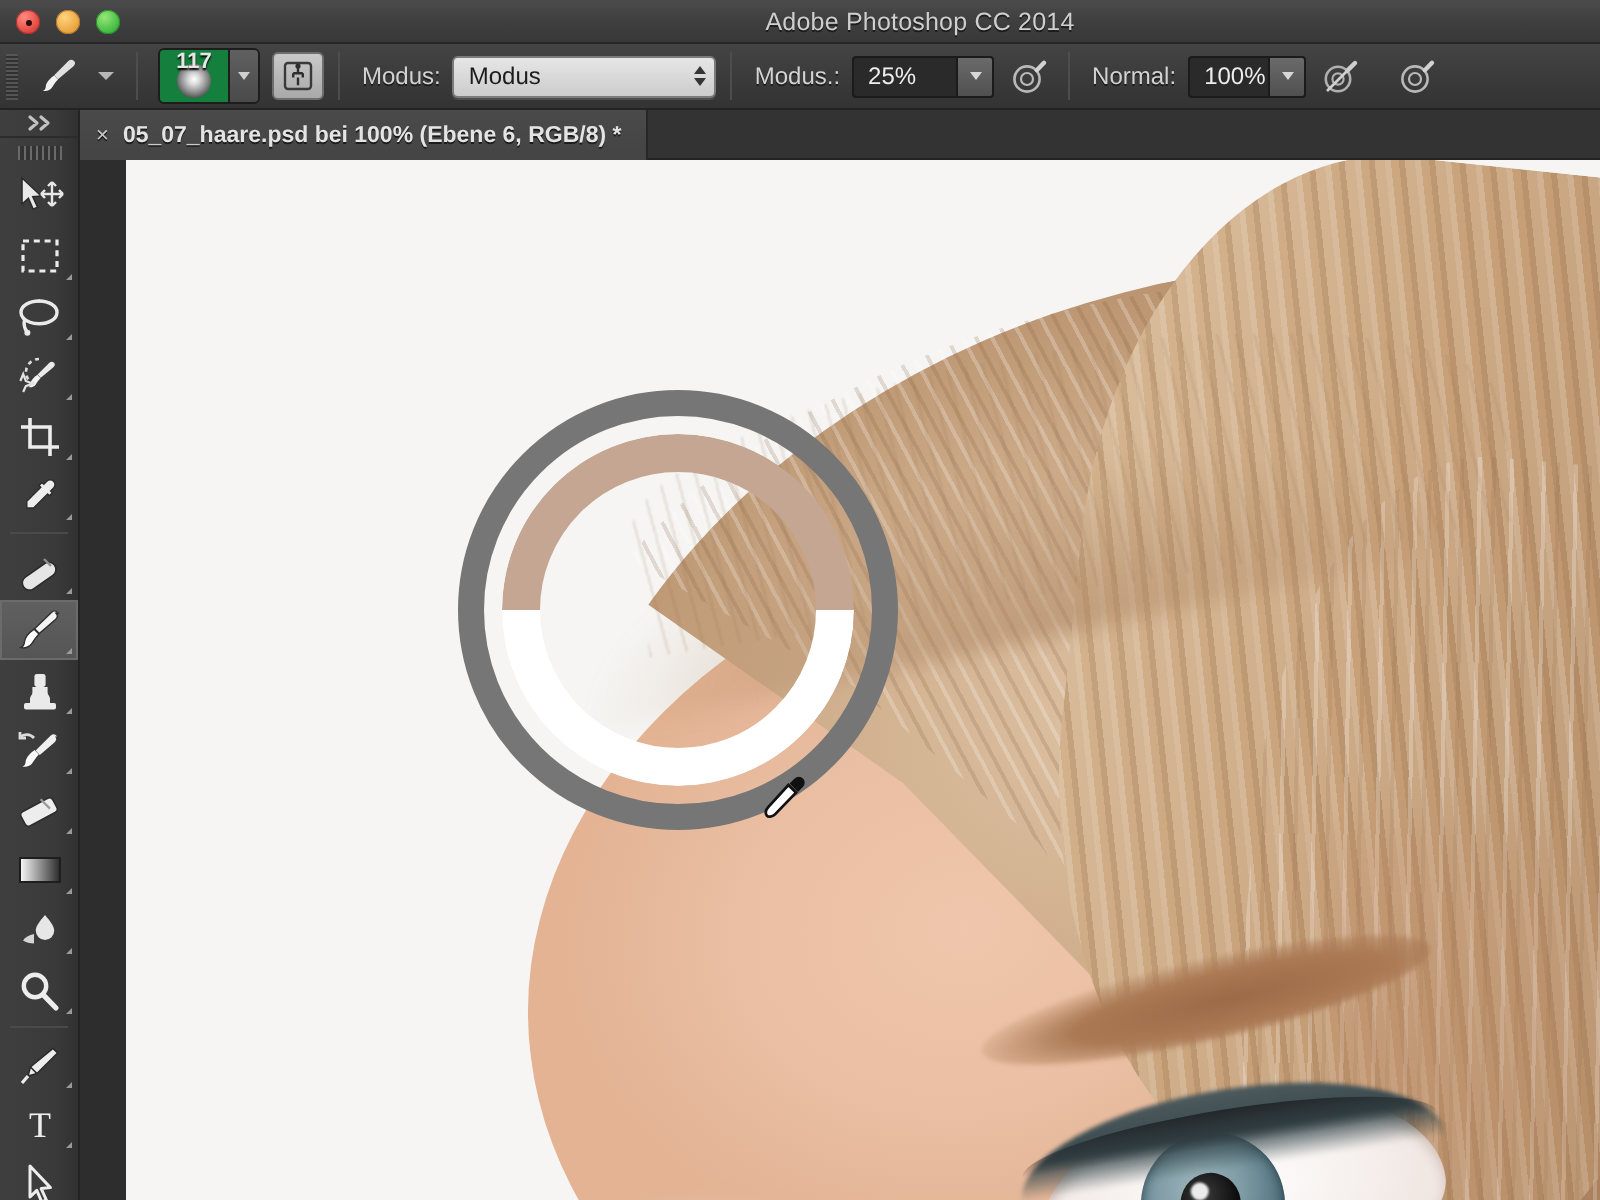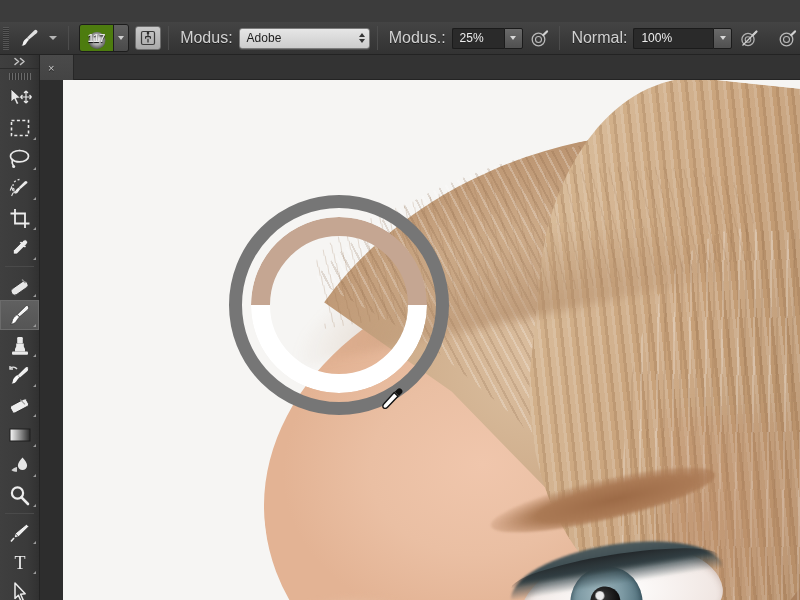--- a/index.html
+++ b/index.html
@@ -50,22 +50,22 @@
     border-top:4px solid #b6b6b6; margin-left:5px; margin-right:4px;
   }
   .vsep{ width:1px; height:24px; background:#2c2c2c; border-right:1px solid #4d4d4d; margin:0 7px; }
 
   .brush-preset{
     display:flex; align-items:stretch; height:28px; margin-left:3px;
     background:#2b2b2b; border:1px solid #1d1d1d; border-radius:3px; overflow:hidden;
     box-shadow:inset 0 1px 0 rgba(255,255,255,.05);
   }
   .bp-thumb{
-    width:34px; position:relative; background:#4d7c0f;
-    display:flex; align-items:center; justify-content:center;
+    width:34px; position:relative; background:#15803d;
+    display:flex; align-items:flex-start; justify-content:center;
   }
   .bp-dot{
     position:absolute; left:50%; top:7px; transform:translateX(-50%);
     width:17px; height:17px; border-radius:50%;
     background:radial-gradient(circle at 50% 45%,#ffffff 0%,#d8d8d8 22%,#8f8f8f 52%,#4a4a4a 78%,#3a3a3a 100%);
   }
   .bp-size{ position:relative; z-index:2; font-size:11px; color:#e6e6e6; line-height:12px;
             padding-bottom:1px; text-shadow:0 1px 1px #000; font-weight:bold;}
   .bp-arrow{
     width:15px; background:linear-gradient(to bottom,#606060,#4a4a4a);
@@ -76,21 +76,21 @@
   .icon-btn{
     width:26px; height:24px; display:flex; align-items:center; justify-content:center;
     margin-left:4px; border-radius:2px;
   }
   .panel-btn{
     width:26px; height:24px; display:flex; align-items:center; justify-content:center;
     margin-left:6px; border-radius:3px;
     background:linear-gradient(to bottom,#c9c9c9,#a9a9a9); border:1px solid #6e6e6e;
   }
 
-  .opt-label{ color:#d2d2d2; font-size:16px; margin-left:4px; margin-right:6px;
+  .opt-label{ color:#d2d2d2; font-size:12px; margin-left:4px; margin-right:6px;
               text-shadow:0 1px 0 rgba(0,0,0,.5); white-space:nowrap;}
 
   .select-box{
     height:21px; min-width:130px; border-radius:3px;
     background:linear-gradient(to bottom,#e6e6e6,#cccccc);
     border:1px solid #7b7b7b;
     display:flex; align-items:center; justify-content:space-between;
     padding:0 4px 0 7px; color:#1c1c1c; font-size:12px;
     box-shadow:0 1px 0 rgba(255,255,255,.12);
   }
@@ -297,20 +297,28 @@
 
   .cursor-dropper{ position:absolute; left:318px; top:306px; width:26px; height:30px; }
 
   svg{ display:block; }
 </style>
 </head>
 <body>
 
 <div id="app">
 
+  <div class="titlebar">
+    <div class="lights">
+      <span class="light l-close"></span>
+      <span class="light l-min"></span>
+      <span class="light l-max"></span>
+    </div>
+    <div class="app-title">Adobe Photoshop CC 2014</div>
+  </div>
 
   <div class="optionsbar">
 
     <div class="opt-grip"></div>
 
     <div class="tool-chip">
       <svg width="22" height="20" viewBox="0 0 22 20">
         <path d="M19 2.5c.9.9.6 1.8-.4 2.7L11 11.6l-1.9-2L16.2 2.5c1-.9 1.9-.9 2.8 0z" fill="#e0e0e0"></path>
         <path d="M9.1 9.8 11 11.8c-1.4 1.5-2.1 2.6-3 4-.9 1.4-2.8 2.1-4.5 1.6 1.1-.5 1.3-1.3 1.4-2.2.2-1.9 2.1-4 4.2-5.4z" fill="#f2f2f2"></path>
       </svg>
@@ -334,21 +342,21 @@
         <rect x="1.5" y="1.5" width="13" height="13" rx="1.5" fill="none" stroke="#3a3a3a" stroke-width="1.2"></rect>
         <path d="M8 3.2v3.4M5.6 6.6h4.8M5.6 6.6v2.2M10.4 6.6v2.2M8 8.8v3.8" stroke="#2e2e2e" stroke-width="1.2" fill="none"></path>
         <circle cx="8" cy="3" r="1.3" fill="#2e2e2e"></circle>
       </svg>
     </div>
 
     <div class="vsep"></div>
 
     <span class="opt-label">Modus:</span>
     <div class="select-box" style="width:132px">
-      <span>Adobe</span>
+      <span>Modus</span>
       <span class="stepper">
         <i class="st-up"></i>
           <i class="st-dn"></i>
       </span>
     </div>
 
     <div class="vsep"></div>
 
     <span class="opt-label">Modus.:</span>
     <div class="numgroup">
@@ -362,21 +370,21 @@
         <circle cx="8.5" cy="10.5" r="6.3" fill="none" stroke="#b9b9b9" stroke-width="1.3"></circle>
         <circle cx="8.5" cy="10.5" r="3" fill="none" stroke="#b9b9b9" stroke-width="1.1"></circle>
         <path d="M13.4 6.1 17 2.4" stroke="#d2d2d2" stroke-width="2.2" stroke-linecap="round"></path>
       </svg>
     </div>
 
     <div class="vsep"></div>
 
     <span class="opt-label">Normal:</span>
     <div class="numgroup">
-      <div class="num-field" style="width:80px">100%</div>
+      <div class="num-field" style="width:40px">100%</div>
       <div class="num-arrow">
           <span class="caret-sm"></span>
         </div>
     </div>
     <div class="icon-btn">
       <svg width="19" height="19" viewBox="0 0 19 19">
         <circle cx="8" cy="10.5" r="6.1" fill="none" stroke="#b0b0b0" stroke-width="1.3"></circle>
         <circle cx="8" cy="10.5" r="2.8" fill="none" stroke="#b0b0b0" stroke-width="1.1"></circle>
         <path d="M12.8 6.2 16.5 2.5" stroke="#cfcfcf" stroke-width="2.2" stroke-linecap="round"></path>
         <path d="M2.5 16.5 16.5 2.5" stroke="#cfcfcf" stroke-width="1.3"></path>
@@ -387,20 +395,21 @@
         <circle cx="8.5" cy="10.5" r="6.3" fill="none" stroke="#b9b9b9" stroke-width="1.3"></circle>
         <circle cx="8.5" cy="10.5" r="3" fill="none" stroke="#b9b9b9" stroke-width="1.1"></circle>
         <path d="M13.4 6.1 17 2.4" stroke="#d2d2d2" stroke-width="2.2" stroke-linecap="round"></path>
       </svg>
     </div>
   </div>
 
   <div class="tabbar">
     <div class="tab">
       <span class="tab-close">×</span>
+      <span>05_07_haare.psd bei 100% (Ebene 6, RGB/8) *</span>
     </div>
   </div>
 
   <div class="toolbar">
 
     <div class="tb-collapse">
       <svg width="16" height="9" viewBox="0 0 16 9">
         <path d="M3 1.5 6.5 4.5 3 7.5M8.5 1.5 12 4.5 8.5 7.5" fill="none" stroke="#c2c2c2" stroke-width="1.6" stroke-linecap="round" stroke-linejoin="round"></path>
       </svg>
     </div>

